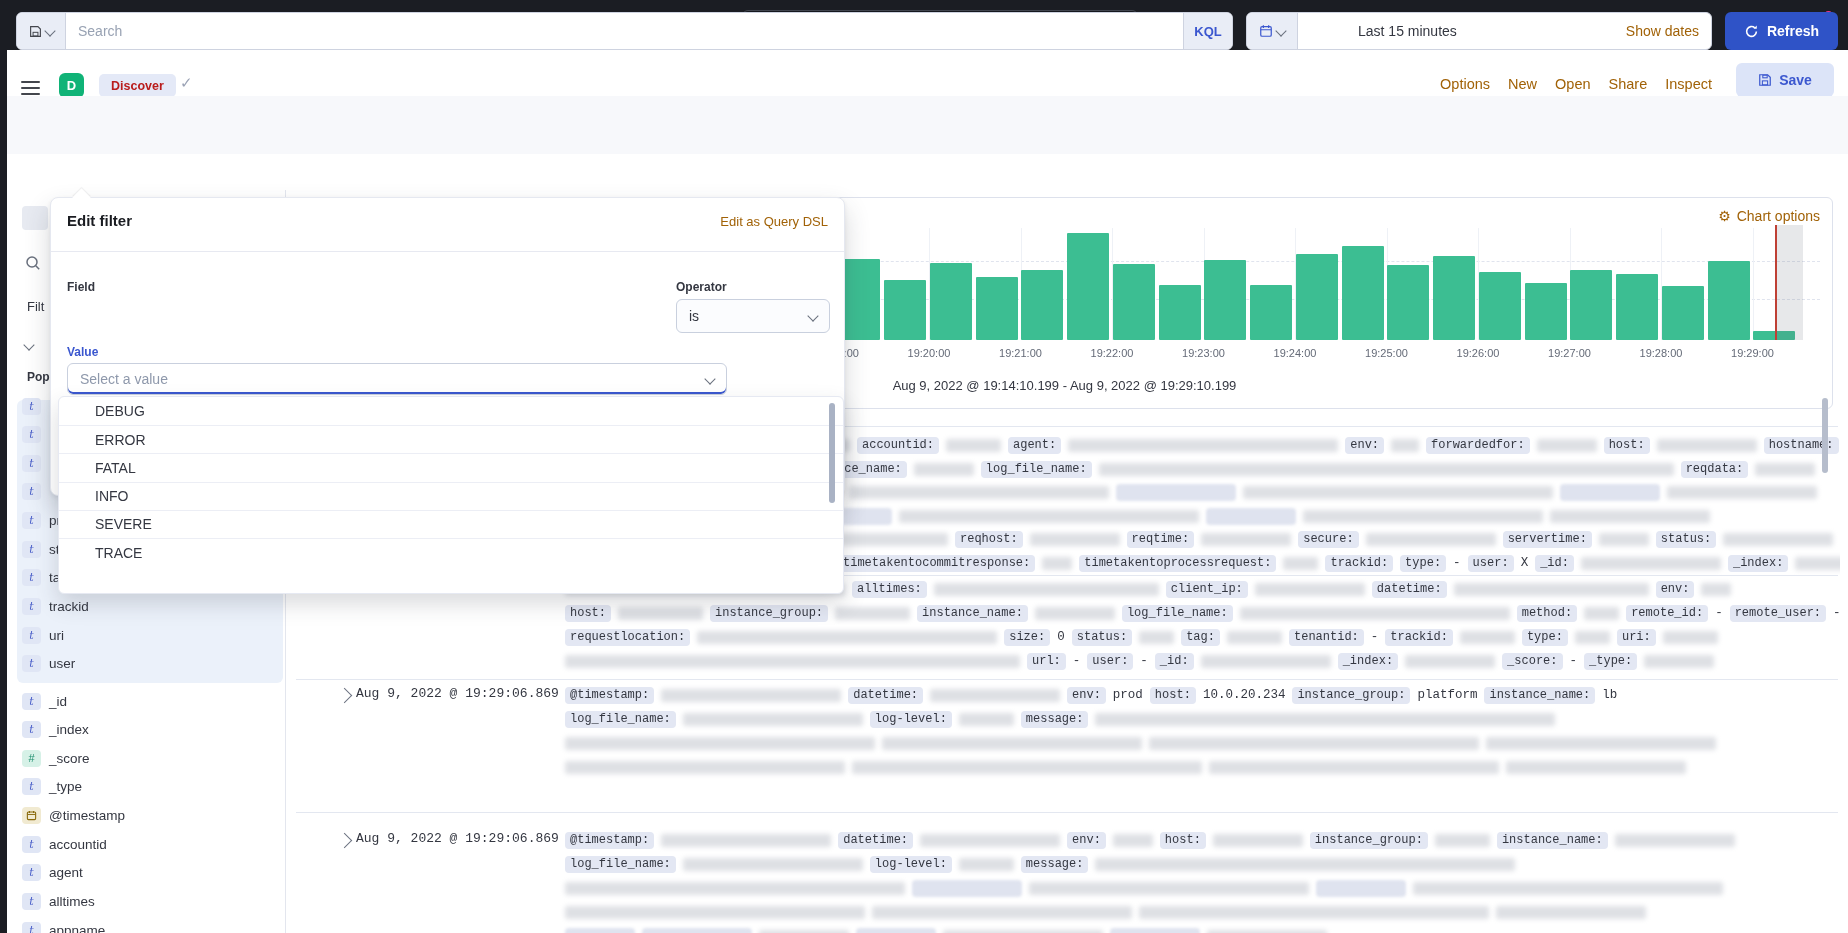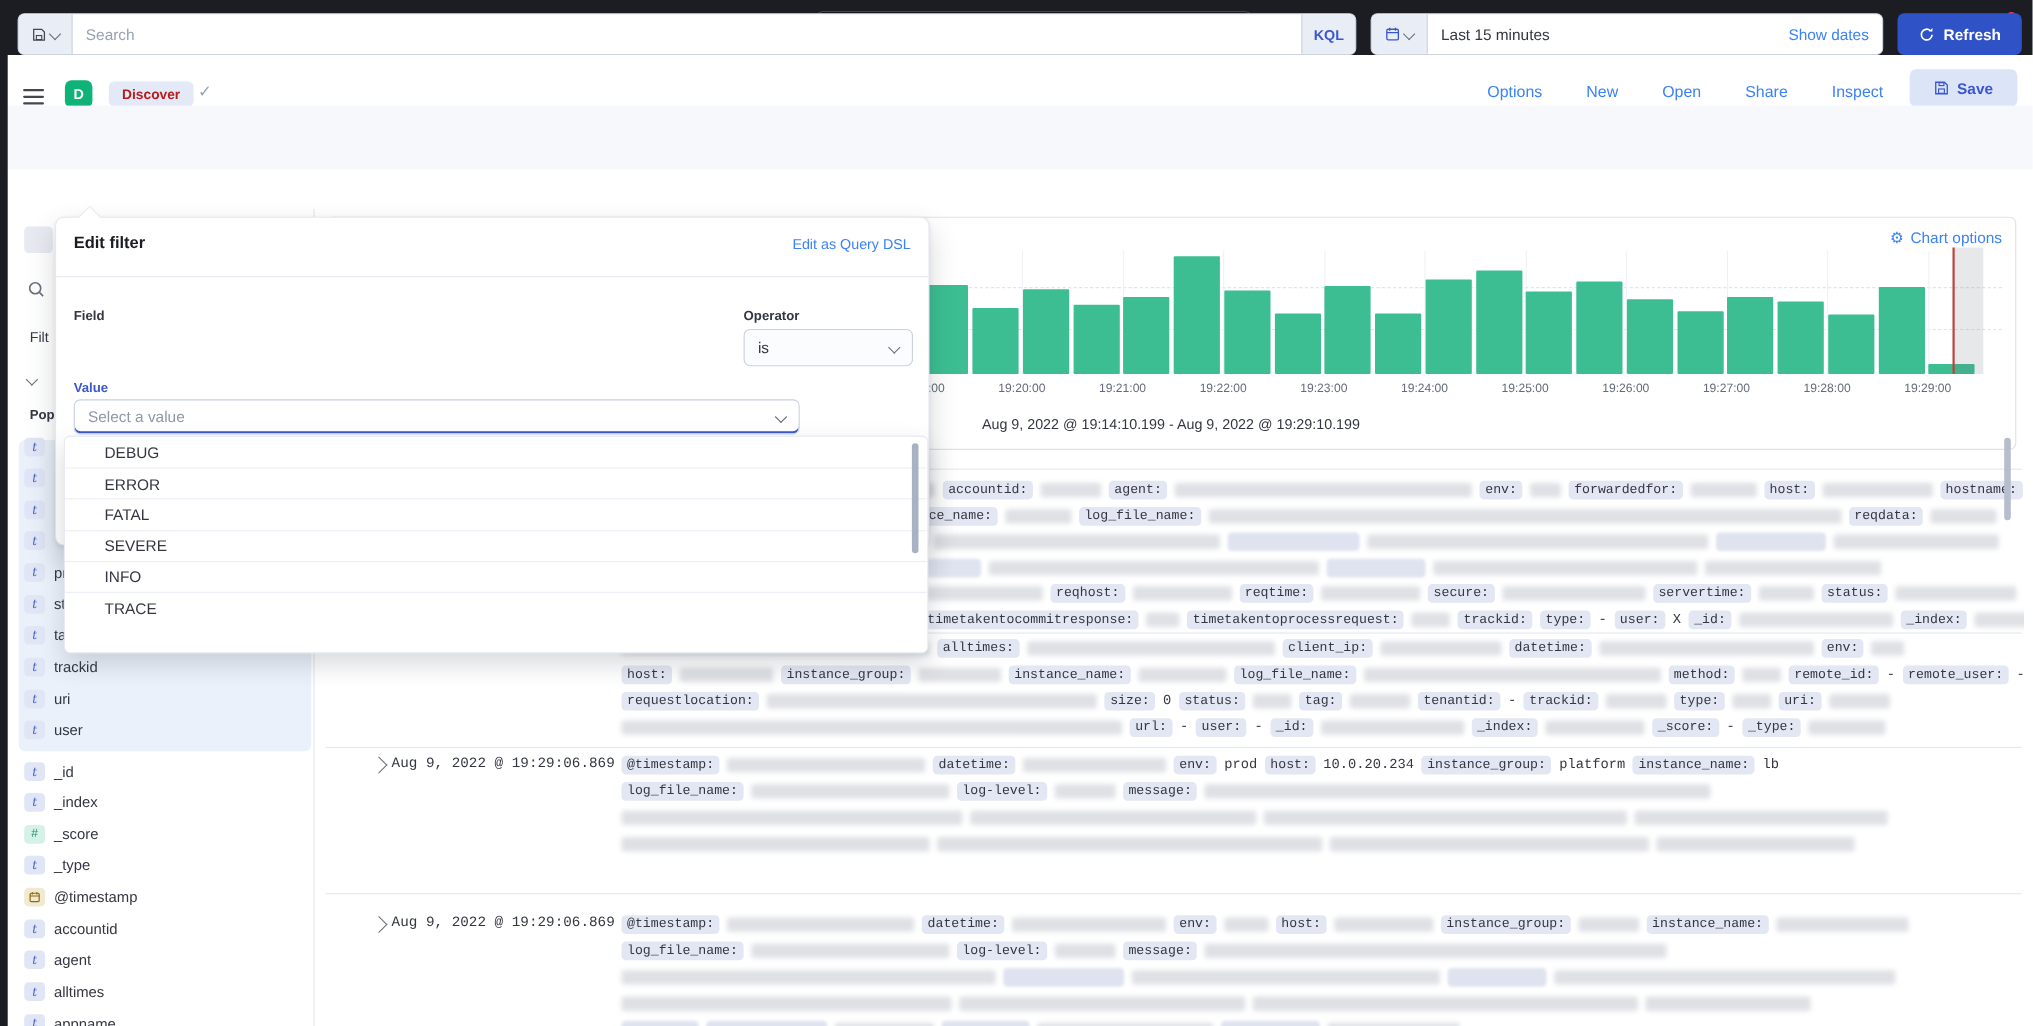--- a/index.html
+++ b/index.html
@@ -1,51 +1,51 @@
 <!DOCTYPE html>
 <html><head>
 <meta charset="utf-8">
 <style>
   html,body{margin:0;padding:0;background:#fff;}
   #app{position:relative;width:1848px;height:933px;overflow:hidden;background:#fff;
        font-family:"Liberation Sans",sans-serif;color:#343741;}
   .abs{position:absolute;}
-  .link{color:#3b82f6;cursor:pointer;}
+  .link{color:#a16207;cursor:pointer;}
   
   #hdr{position:absolute;left:0;top:0;width:1848px;height:50px;background:#1b1d23;}
   #brand{position:absolute;left:16px;top:12px;display:flex;align-items:center;gap:10px;}
   #brand .name{color:#fff;font-size:18px;font-weight:500;letter-spacing:.2px;}
   #hdr-search{position:absolute;left:742px;top:10px;width:396px;height:30px;background:#16181e;
        border:1px solid #41454e;border-radius:6px;display:flex;align-items:center;gap:8px;padding:0 10px;box-sizing:border-box;}
   #hdr-search .ph{color:#8c919b;font-size:13.5px;}
   .hdr-ic{position:absolute;top:14px;width:22px;height:22px;color:#dadde3;}
   
   #tb2{position:absolute;left:0;top:50px;width:1848px;height:55px;background:#fff;}
   #burger{position:absolute;left:21px;top:81px;width:19px;height:14px;cursor:pointer;}
   #burger i{display:block;height:2px;background:#43464d;margin-bottom:4px;border-radius:1px;}
   #space-badge{position:absolute;left:59px;top:73px;width:25px;height:25px;border-radius:6px;background:#10b377;
        color:#fff;font-weight:bold;font-size:13px;display:flex;align-items:center;justify-content:center;cursor:pointer;}
   #crumb{position:absolute;left:99px;top:74px;height:23px;padding:0 12px;border-radius:5px;background:#e4e9f7;
        color:#b91c1c;font-weight:600;font-size:12.5px;display:flex;align-items:center;cursor:pointer;}
   #crumb-check{position:absolute;left:180px;top:74px;color:#9aa2b5;font-size:15px;}
-  #tb2-links{position:absolute;right:136px;top:76px;display:flex;gap:40px;font-size:14.5px;}
+  #tb2-links{position:absolute;right:136px;top:76px;display:flex;gap:18px;font-size:14.5px;}
   #save-btn{position:absolute;left:1736px;top:63px;width:98px;height:34px;border-radius:6px;background:#dce4f8;
        color:#3b57cf;font-weight:600;font-size:14px;display:flex;align-items:center;justify-content:center;gap:7px;cursor:pointer;border:none;}
   
   #qsec{position:absolute;left:0;top:96px;width:1848px;height:58px;background:#f7f8fb;}
   .qgroup{position:absolute;top:12px;height:38px;border:1px solid #ced3e0;border-radius:6px;background:#fff;
        display:flex;align-items:center;box-sizing:border-box;overflow:hidden;}
   #g-search{left:16px;width:1217px;}
   #savedq{width:48px;height:100%;background:#e9edf6;border-right:1px solid #ced3e0;display:flex;align-items:center;justify-content:center;gap:4px;color:#43464d;cursor:pointer;}
   #qinput{flex:1;padding:0 12px;color:#98a2b3;font-size:14px;}
   #kql{width:48px;height:100%;background:#e9edf6;border-left:1px solid #ced3e0;display:flex;align-items:center;justify-content:center;
        color:#3b57cf;font-weight:600;font-size:13px;cursor:pointer;}
   #g-date{left:1246px;width:466px;}
   #calbtn{width:50px;height:100%;background:#e9edf6;border-right:1px solid #ced3e0;display:flex;align-items:center;justify-content:center;gap:4px;color:#3b57cf;cursor:pointer;}
-  #daterange{flex:1;padding:0 12px;font-size:14px;color:#343741;cursor:pointer;}
+  #daterange{flex:1;padding:0 12px;font-size:14px;color:#343741;cursor:pointer;margin-left:48px;}
   #showdates{padding:0 12px;font-size:14px;cursor:pointer;}
   #refresh{position:absolute;left:1725px;top:12px;width:113px;height:38px;border-radius:6px;background:#2f53c7;color:#fff;
        font-weight:600;font-size:14px;display:flex;align-items:center;justify-content:center;gap:8px;cursor:pointer;border:none;}
   
   #frow{position:absolute;left:0;top:154px;width:1848px;height:36px;background:#fff;}
   #addfilter{position:absolute;left:52px;top:7px;font-size:13.5px;font-weight:500;cursor:pointer;}
   
   #lstrip{position:absolute;left:0;top:50px;width:7px;height:883px;background:#1b1d23;}
   #sb-divider{position:absolute;left:285px;top:190px;width:1px;height:743px;background:#e3e6ee;}
   #pop-hl{position:absolute;left:17px;top:400px;width:266px;height:283px;background:#ebf1fa;border-radius:6px;}
@@ -616,20 +616,20 @@
     <div id="val-input">
       <span class="ph" title="Select a value">Select a value</span>
       <span class="chev"></span>
     </div>
   </div>
   <div id="ddlist">
     <div id="dd-opts">
         <div class="ddopt">DEBUG</div>
         <div class="ddopt">ERROR</div>
         <div class="ddopt">FATAL</div>
+        <div class="ddopt">INFO</div>
         <div class="ddopt">SEVERE</div>
-        <div class="ddopt">INFO</div>
         <div class="ddopt">TRACE</div>
       </div>
     <div id="dd-scroll"></div>
   </div>
 
 </div>
 
 </body></html>

